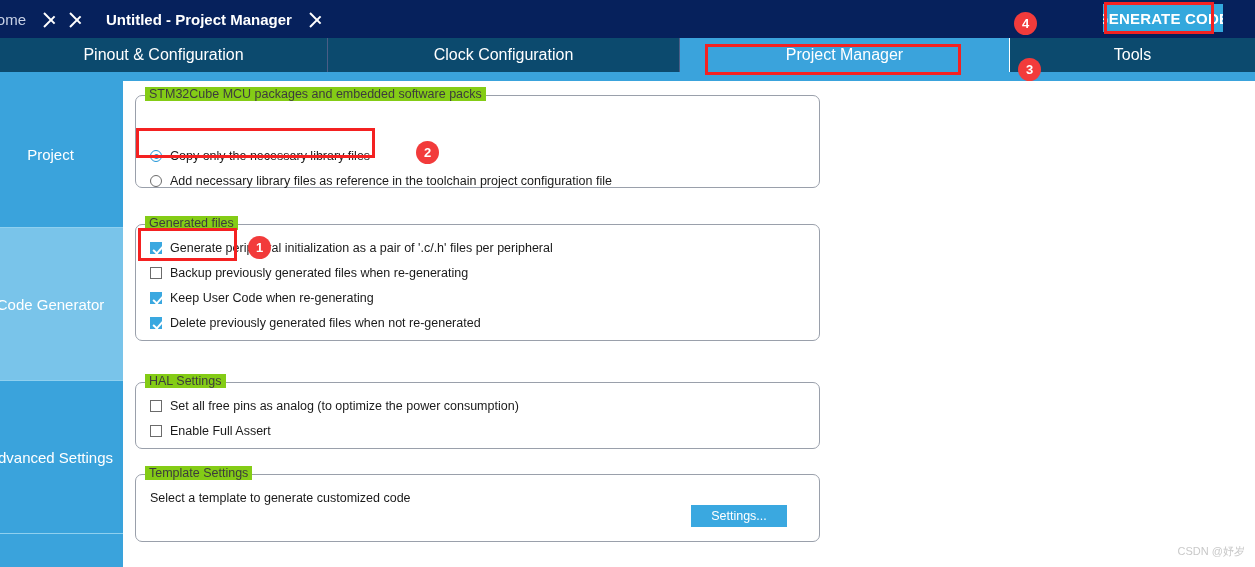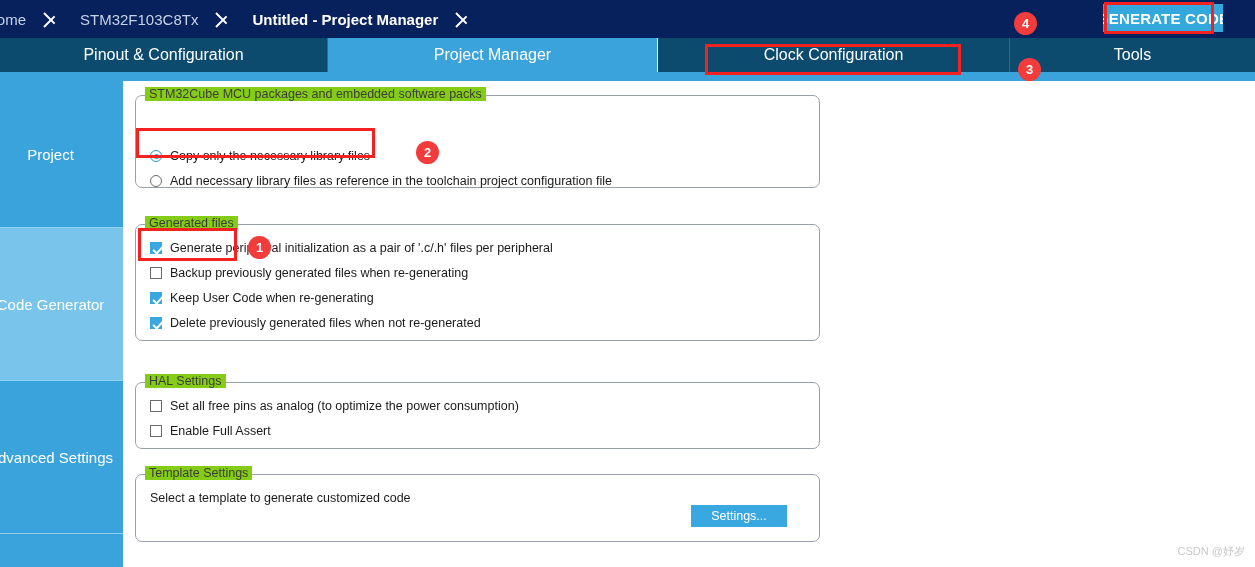--- a/index.html
+++ b/index.html
@@ -169,36 +169,33 @@
 </head>
 <body>
 
 <div id="app">
 
   <div class="breadcrumb-bar">
     <div class="crumb first">
       <span class="crumb-label">Home</span>
     </div>
     <div class="chev"></div>
-    <div class="crumb">
-      <span class="crumb-label">STM32F103C8Tx</span>
-    </div>
     <div class="chev"></div>
     <div class="crumb current">
       <span class="crumb-label">Untitled - Project Manager</span>
     </div>
     <div class="chev"></div>
   </div>
 
   <div class="generate-code-btn">GENERATE CODE</div>
 
   <div class="tab-bar">
     <div class="tab t1">Pinout &amp; Configuration</div>
+    <div class="tab t2">Clock Configuration</div>
     <div class="tab t3">Project Manager</div>
-    <div class="tab t2">Clock Configuration</div>
     <div class="tab t4">Tools</div>
   </div>
   <div class="tab-underline"></div>
 
   <div class="sidebar">
     <div class="side-item s1">
       <span class="side-label">Project</span>
     </div>
     <div class="side-item s2">
       <span class="side-label">Code Generator</span>

